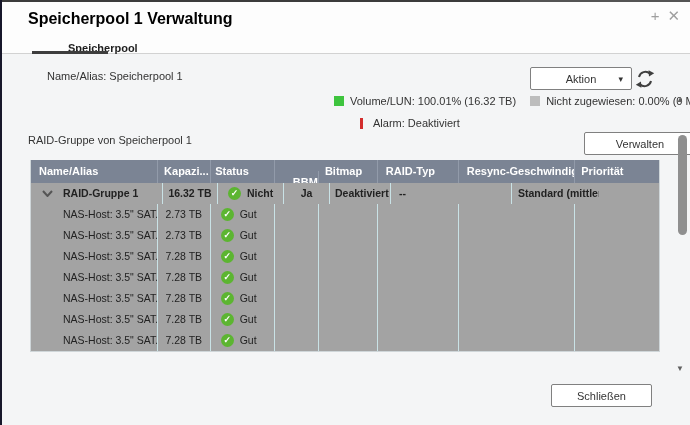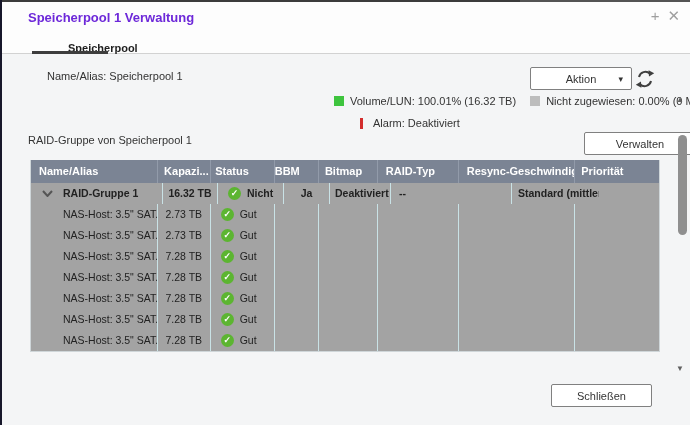--- a/index.html
+++ b/index.html
@@ -13,21 +13,21 @@
   }
   
   .edge-top-left  { position:absolute; left:0; top:0; width:520px; height:2px; background:#3c3c3c; }
   .edge-top-right { position:absolute; left:520px; top:0; width:170px; height:5px; background:#545454; }
   .edge-left      { position:absolute; left:0; top:0; width:2px; height:100%; background:#17172a; }
 
   .titlebar {
     position:absolute; left:2px; top:2px; right:0; height:52px;
     background:#fdfdfd; border-bottom:1px solid #d2d2d2;
   }
-  .dlg-title { position:absolute; left:26px; top:8px; font-size:13px; font-weight:bold; color:#6d28d9; }
+  .dlg-title { position:absolute; left:26px; top:8px; font-size:16px; font-weight:bold; color:#000000; }
   .win-controls { position:absolute; right:10px; top:6px; display:flex; gap:8px; }
   .win-btn { font-size:15px; color:#9f9f9f; line-height:16px; cursor:default; }
 
   .tab { position:absolute; left:30px; top:36px; padding:0 12px 4px 12px; }
   .tab-label { font-size:11px; font-weight:bold; color:#1f1f1f;margin-left:24px; }
   .tab-underline { position:absolute; left:30px; top:49px; width:76px; height:3px; background:#3d3d3d; }
 
   .static-label { font-size:11px; color:#333; position:absolute; white-space:nowrap; }
   .lbl-name { left:28px; top:70px;padding-left:19px; }
   .lbl-raid { left:28px; top:134px; }
@@ -139,21 +139,21 @@
 <button class="btn btn-verwalten">
   <span>Verwalten</span>
   <span class="arrow">▾</span>
 </button>
 
 <div class="table">
   <div class="thead">
     <div class="th c0" style="padding-left:8px;">Name/Alias</div>
     <div class="th c1" style="padding-left:6px;">Kapazi...</div>
     <div class="th c2" style="padding-left:4px;">Status</div>
-    <div class="th c3" style="justify-content:center;text-align:left;padding-left:0;">BBM</div>
+    <div class="th c3" style="justify-content:center;text-align:right;padding-left:0;margin-top:11px;">BBM</div>
     <div class="th c4" style="padding-left:6px;">Bitmap</div>
     <div class="th c5">RAID-Typ</div>
     <div class="th c6">Resync-Geschwindigk...</div>
     <div class="th c7" style="padding-left:6px;">Priorität</div>
   </div>
   <div id="tbody">
       <div class="trow group">
         <div class="td c0">
           <span class="name-icon-slot">
             <svg width="11" height="7" viewBox="0 0 11 7">

